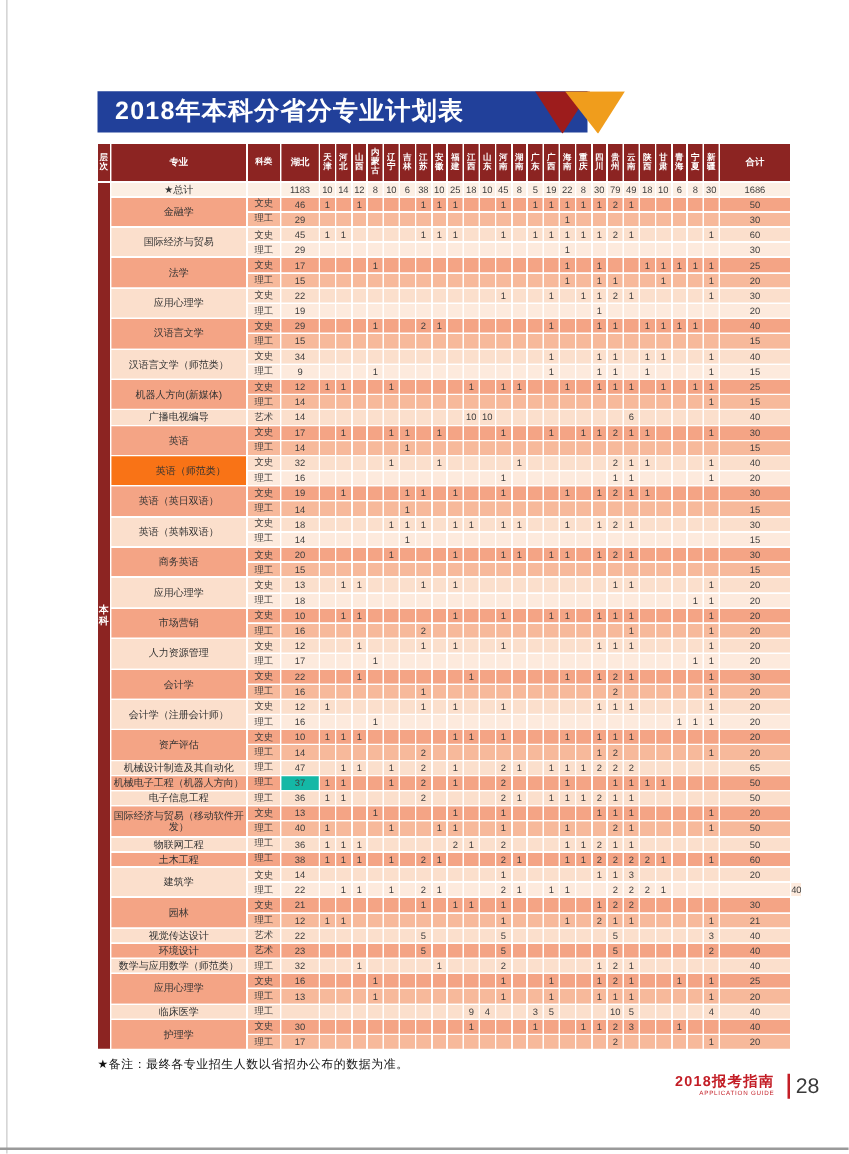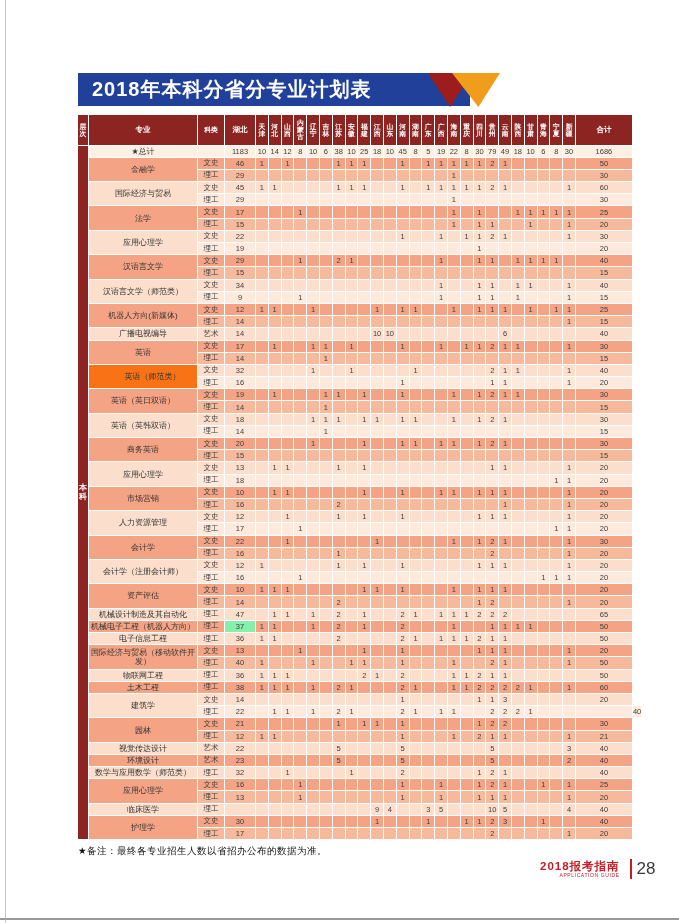--- a/index.html
+++ b/index.html
@@ -1275,21 +1275,21 @@
         <td class="val-cell" style="background: rgb(251, 223, 204);"></td>
         <td class="val-cell" style="background: rgb(251, 223, 204);"></td>
         <td class="val-cell" style="background: rgb(251, 223, 204);"></td>
         <td class="val-cell" style="background: rgb(251, 223, 204);"></td>
         <td class="val-cell" style="background: rgb(251, 223, 204);"></td>
         <td class="tot-cell" style="background: rgb(251, 223, 204);">65</td>
       </tr>
       <tr class="body-row">
         <td class="major-cell" rowspan="1" style="background: rgb(244, 164, 133);">机械电子工程（机器人方向）</td>
         <td class="cat-cell" style="background: rgb(244, 164, 133);">理工</td>
-        <td class="val-cell" style="background: #86efac;">37</td>
+        <td class="val-cell" style="background: #14b8a6;">37</td>
         <td class="val-cell" style="background: rgb(244, 164, 133);">1</td>
         <td class="val-cell" style="background: rgb(244, 164, 133);">1</td>
         <td class="val-cell" style="background: rgb(244, 164, 133);"></td>
         <td class="val-cell" style="background: rgb(244, 164, 133);"></td>
         <td class="val-cell" style="background: rgb(244, 164, 133);">1</td>
         <td class="val-cell" style="background: rgb(244, 164, 133);"></td>
         <td class="val-cell" style="background: rgb(244, 164, 133);">2</td>
         <td class="val-cell" style="background: rgb(244, 164, 133);"></td>
         <td class="val-cell" style="background: rgb(244, 164, 133);">1</td>
         <td class="val-cell" style="background: rgb(244, 164, 133);"></td>

